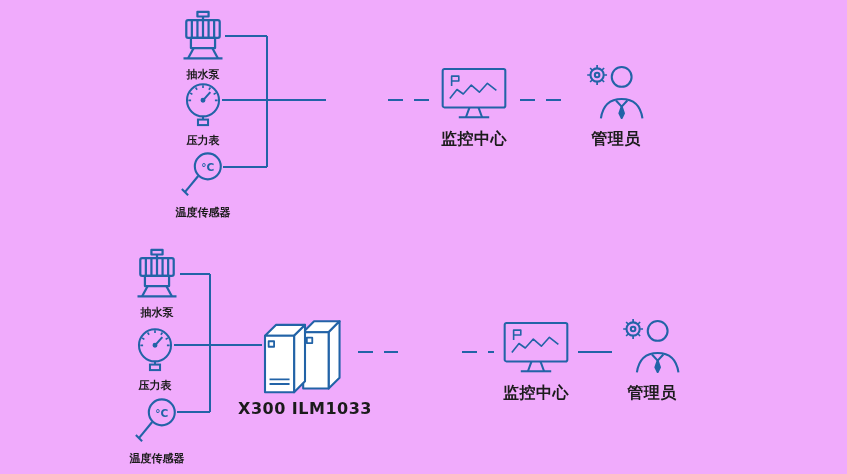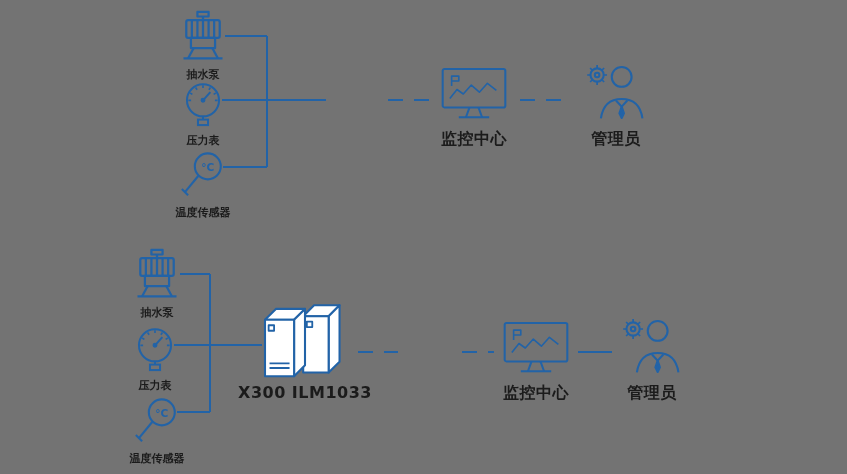--- a/index.html
+++ b/index.html
@@ -1,18 +1,18 @@
 <!DOCTYPE html>
 <html style="--icon: #2263a7; --label: #1b1b1b;"><head>
 <meta charset="utf-8">
 <style>
   * { margin:0; padding:0; box-sizing:border-box; }
   html,body { background:#ffffff; }
   body { font-family:"DejaVu Sans","Liberation Sans",sans-serif; }
-  .canvas { position:relative; width:847px; height:474px; background:#737373; overflow:hidden; }
+  .canvas { position:relative; width:847px; height:474px; background:#f0abfc; overflow:hidden; }
   .connectors { position:absolute; left:0; top:0; pointer-events:none; }
   .connectors path { stroke:var(--icon,#2263a7); stroke-width:2; fill:none; }
   .connectors path.dash { stroke-dasharray:15 11; }
   .node { position:absolute; display:flex; flex-direction:column; align-items:center; gap:5px; }
   .icon { color:var(--icon,#2263a7); display:block; }
   .icon-pump    { width:56px; height:52px; }
   .icon-gauge   { width:44px; height:48px; }
   .icon-temp    { width:50px; height:50px; }
   .icon-device  { width:56px; height:80px; }
   .icon-device2 { width:96px; height:80px; }
@@ -180,21 +180,21 @@
         <use href="#sym-gauge"></use>
       </svg>
     <div class="label label-small">压力表</div>
   </div>
   <div class="node" style="left:122px;top:396px;width:70px">
     <svg class="icon icon-temp">
         <use href="#sym-temp"></use>
       </svg>
     <div class="label label-small">温度传感器</div>
   </div>
-  <div class="node" style="left:255px;top:298px;width:100px">
+  <div class="node" style="left:255px;top:314px;width:100px">
     <svg class="icon icon-device2">
         <use href="#sym-device2"></use>
       </svg>
     <div class="label label-main">X300 ILM1033</div>
   </div>
   <div class="node" style="left:498px;top:318px;width:76px">
     <svg class="icon icon-monitor">
         <use href="#sym-monitor"></use>
       </svg>
     <div class="label label-main">监控中心</div>

